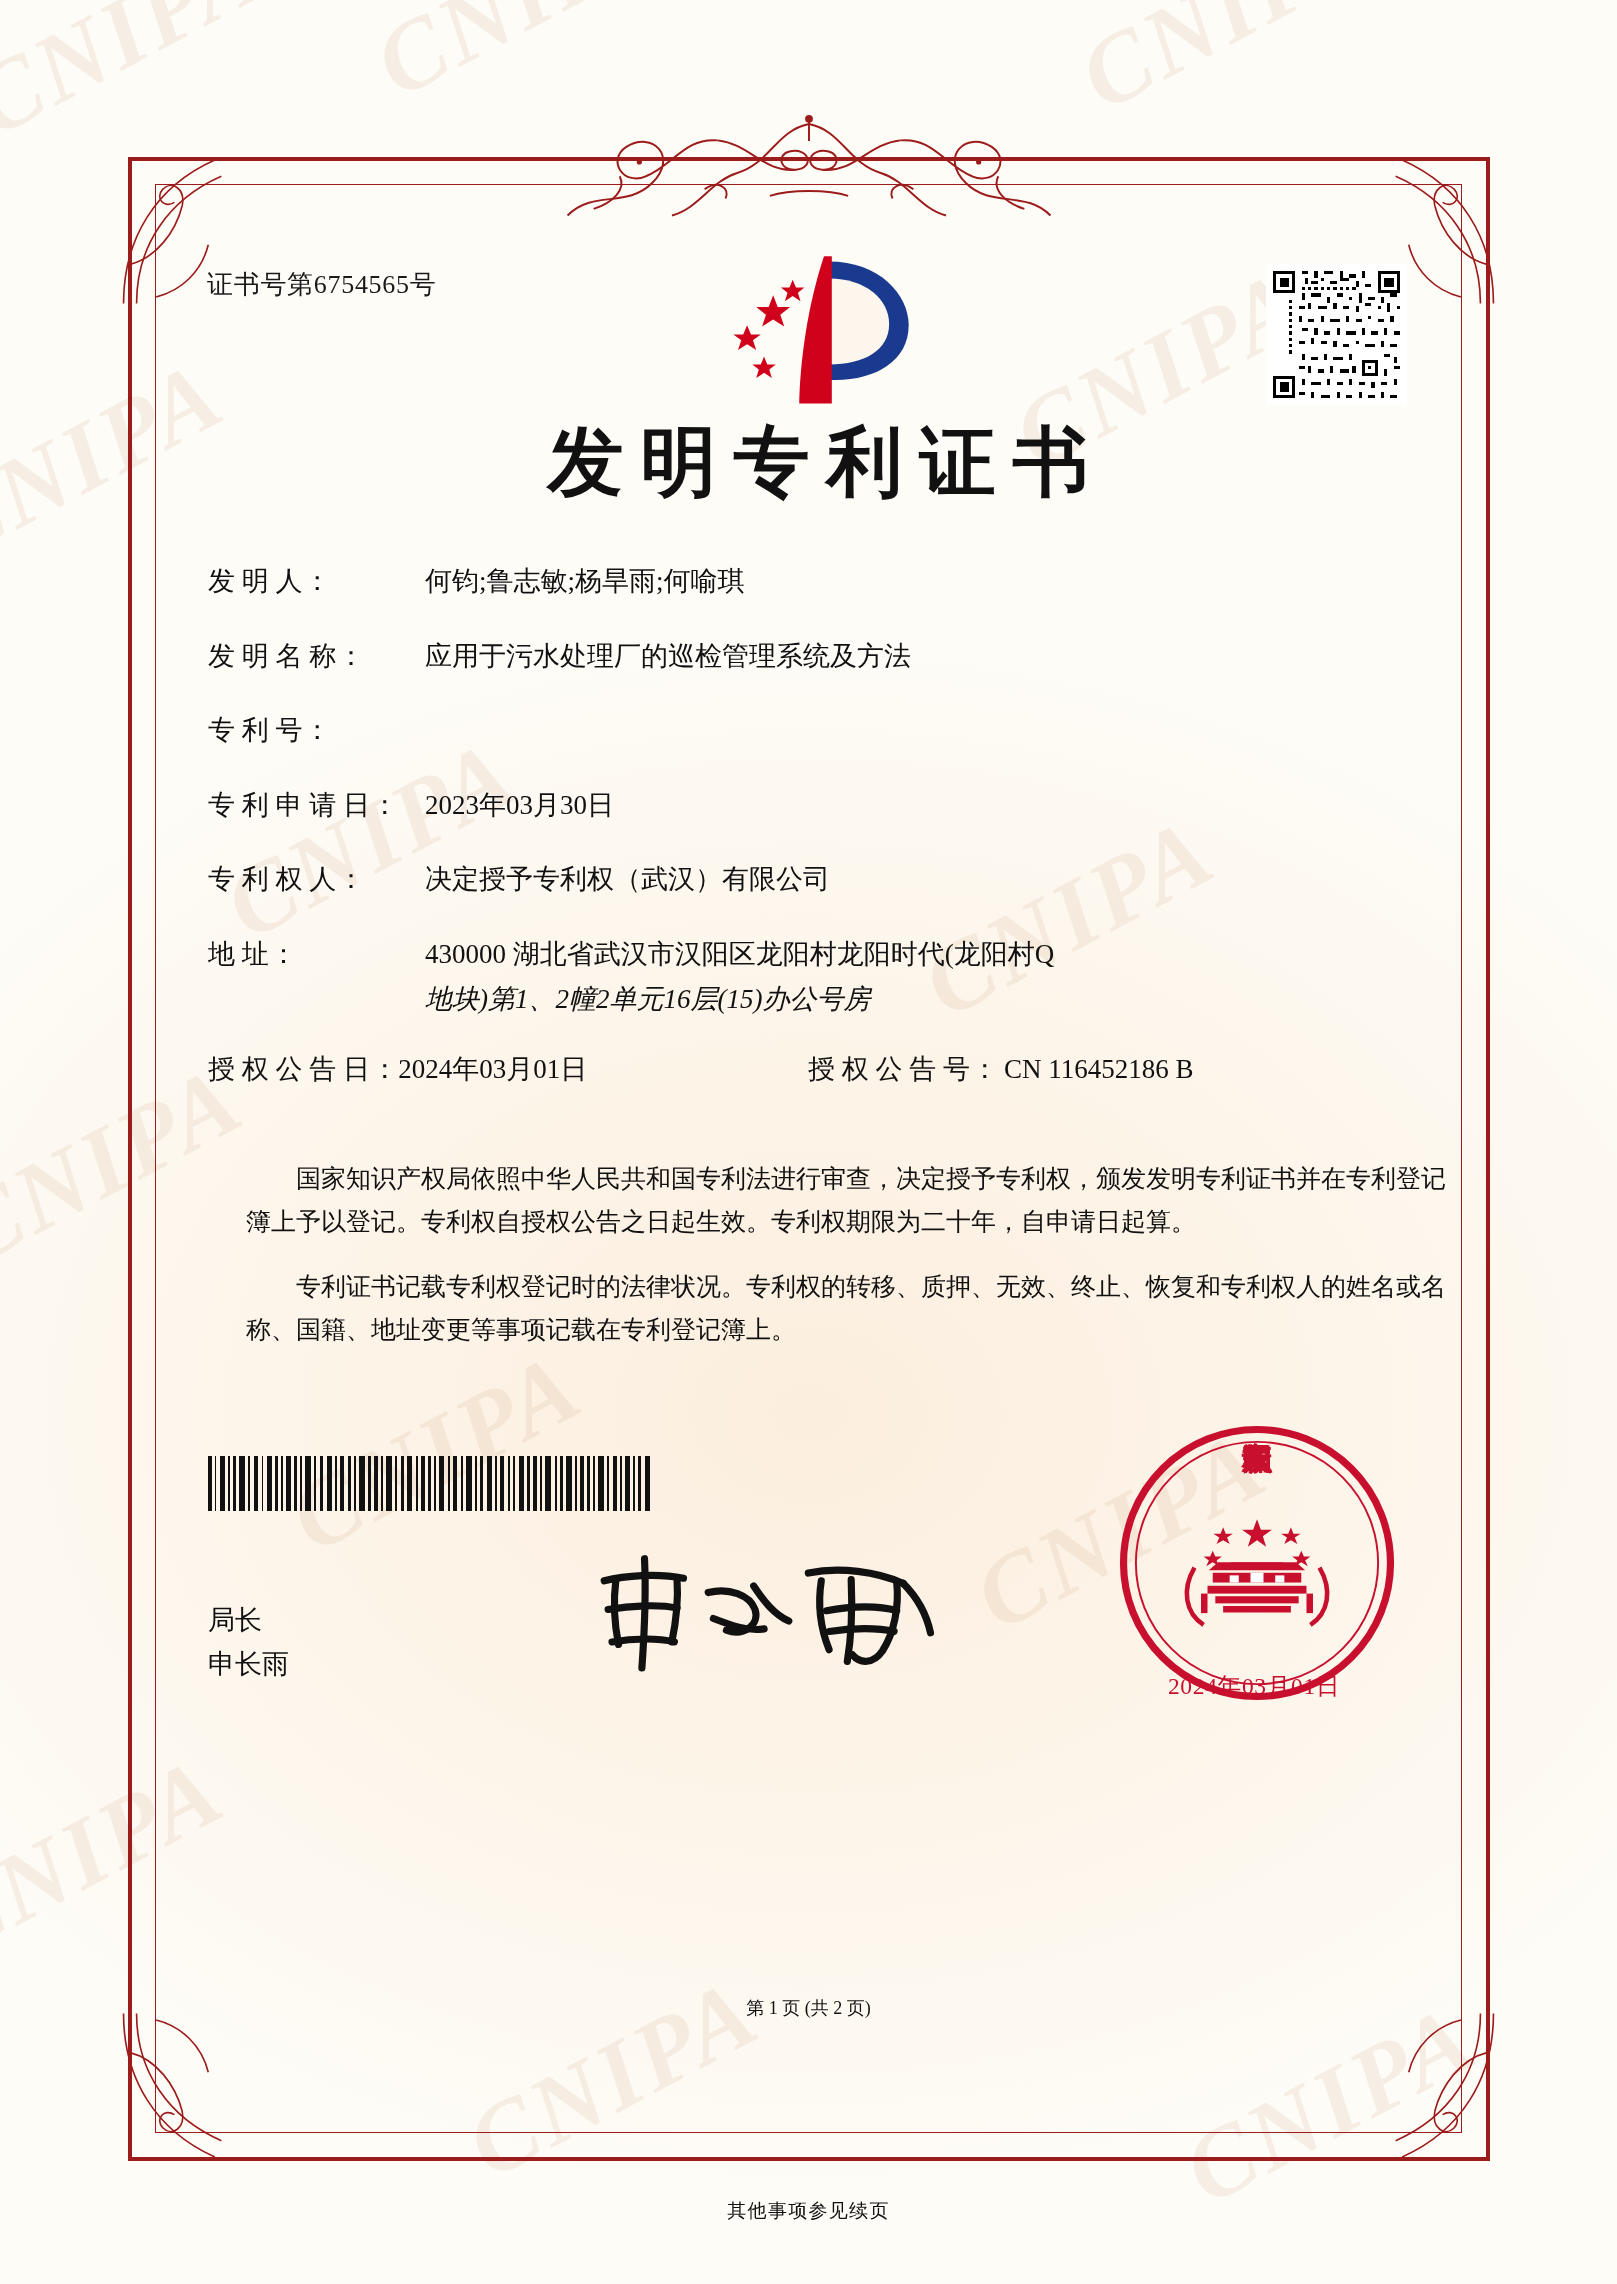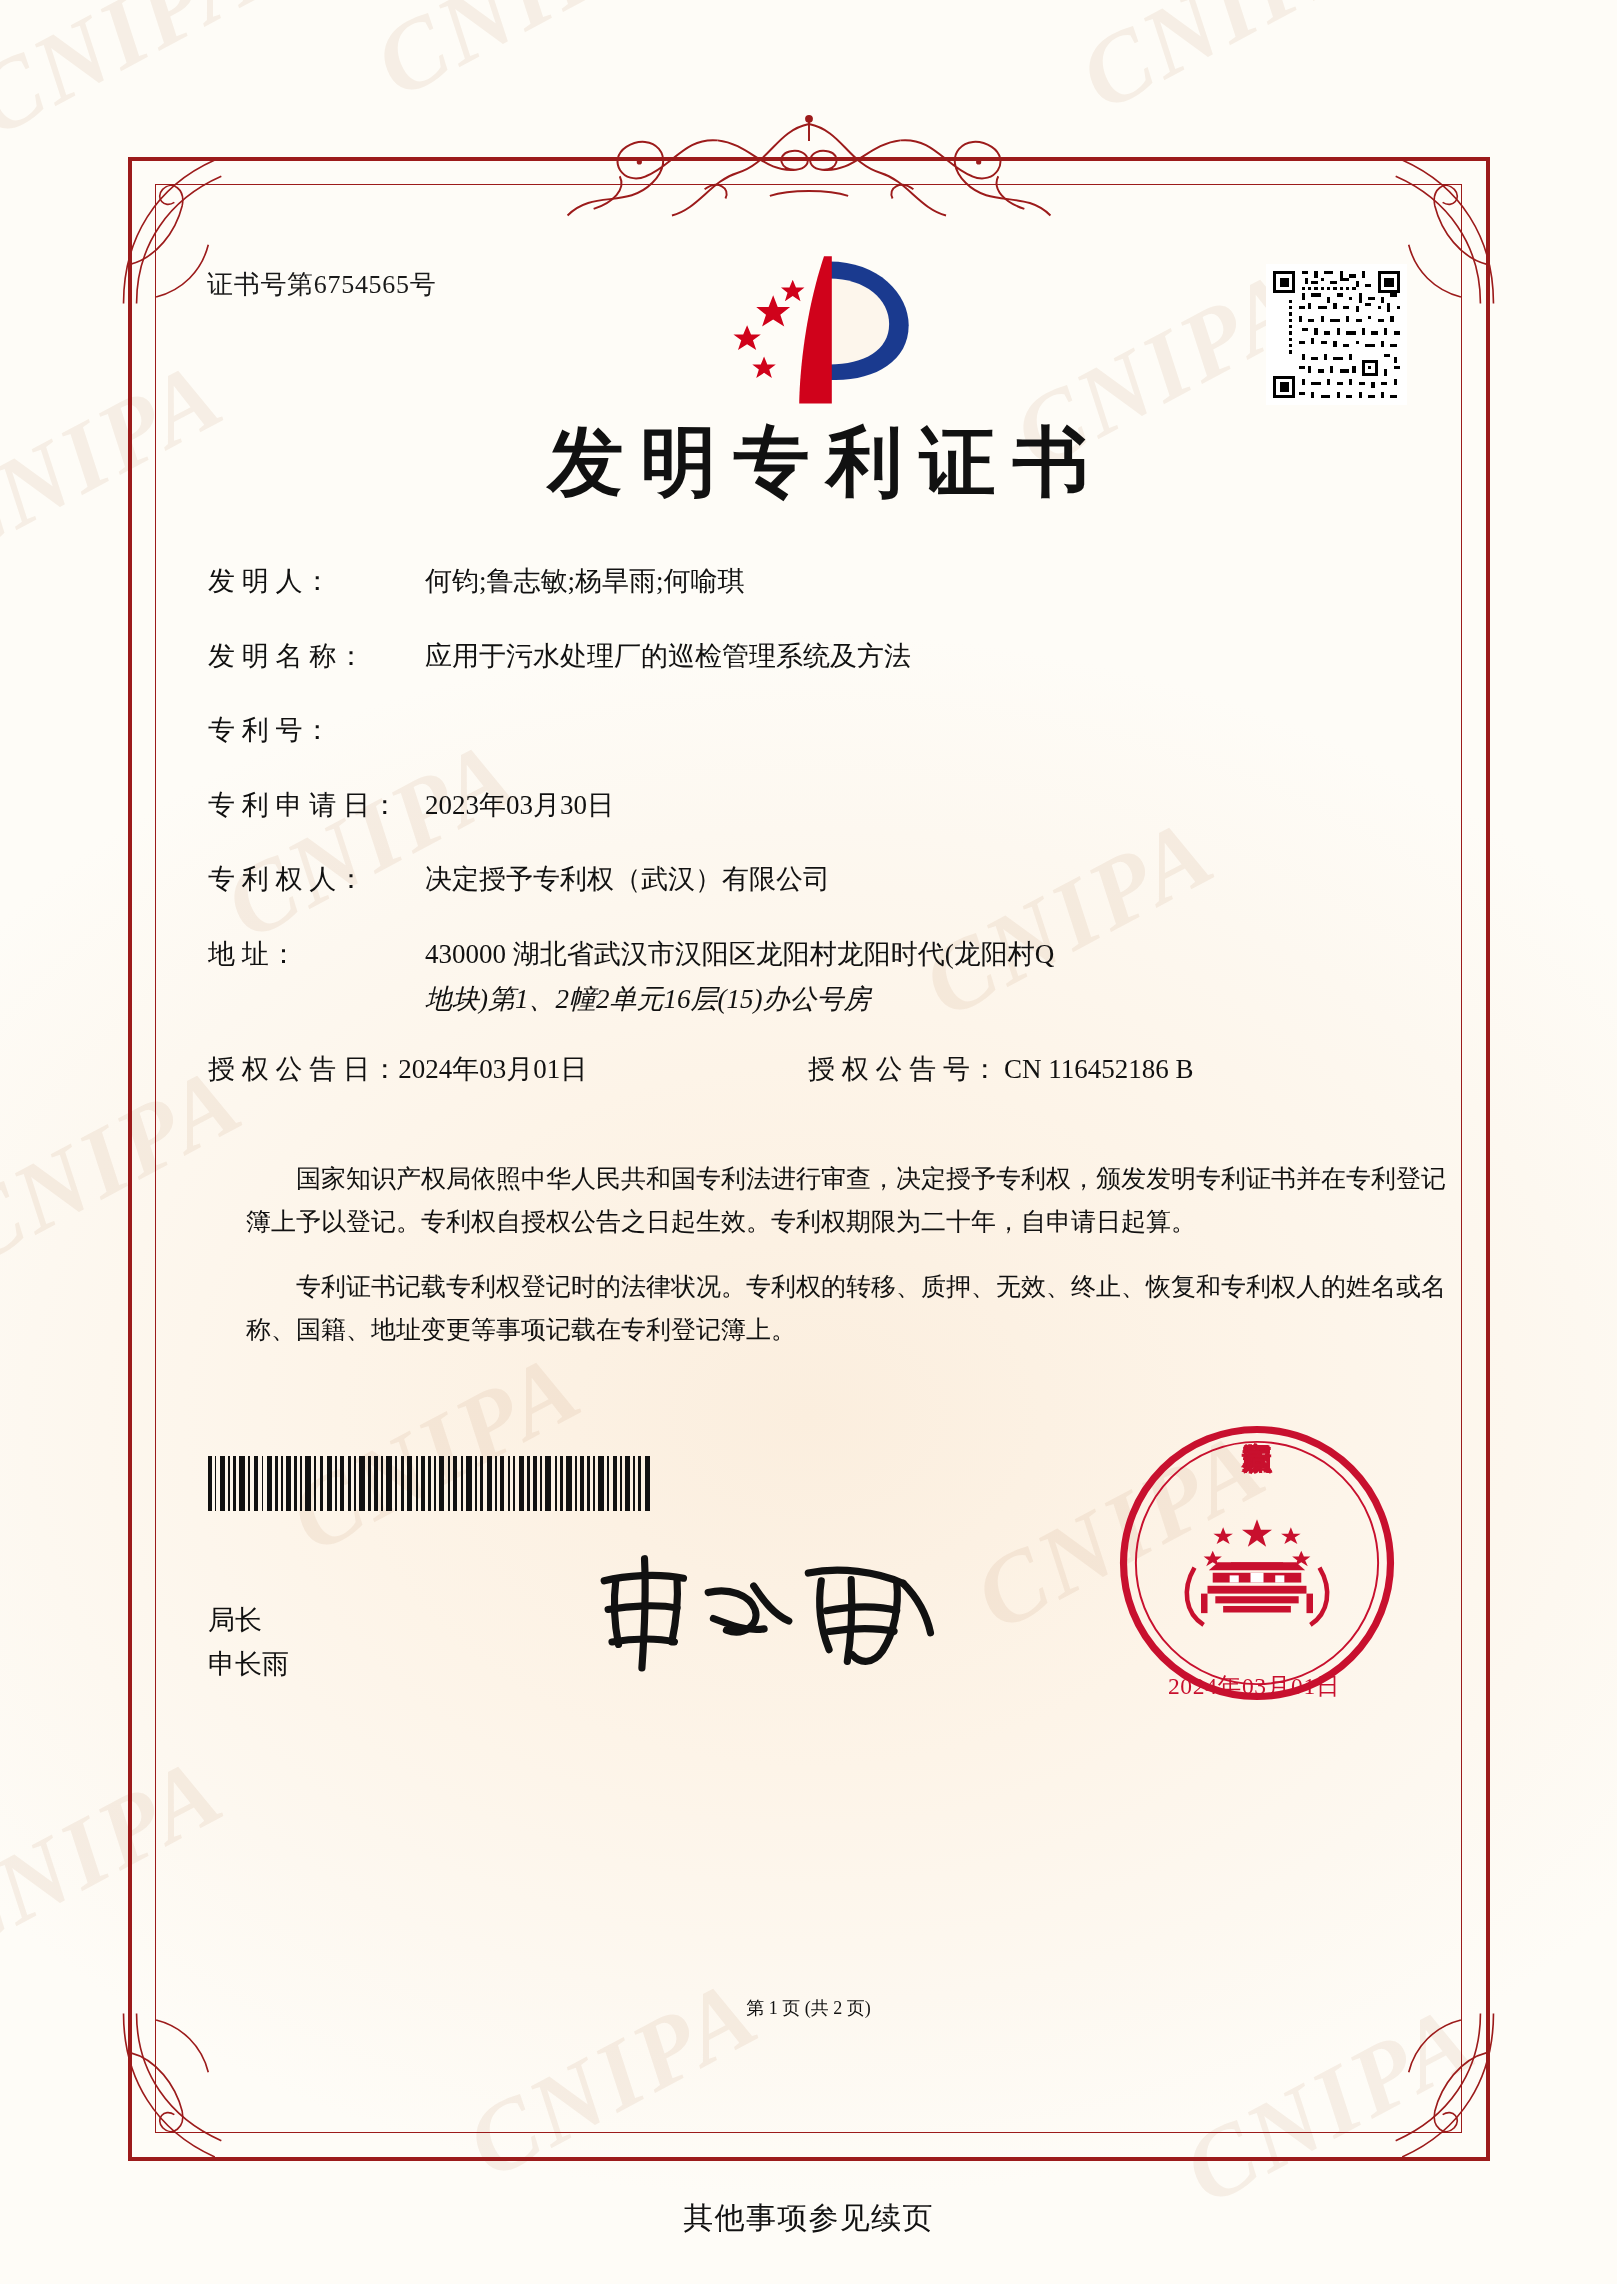--- a/index.html
+++ b/index.html
@@ -254,21 +254,21 @@
     font-size: 18px;
     color: #111;
   }
 
   .footer-note {
     position: absolute;
     left: 0;
     right: 0;
     top: 2198px;
     text-align: center;
-    font-size: 30px;
+    font-size: 19px;
     color: #111;
     z-index: 6;
     letter-spacing: 1.3px;
   }
 </style>
 </head>
 <body>
 
 <div id="page">
 

